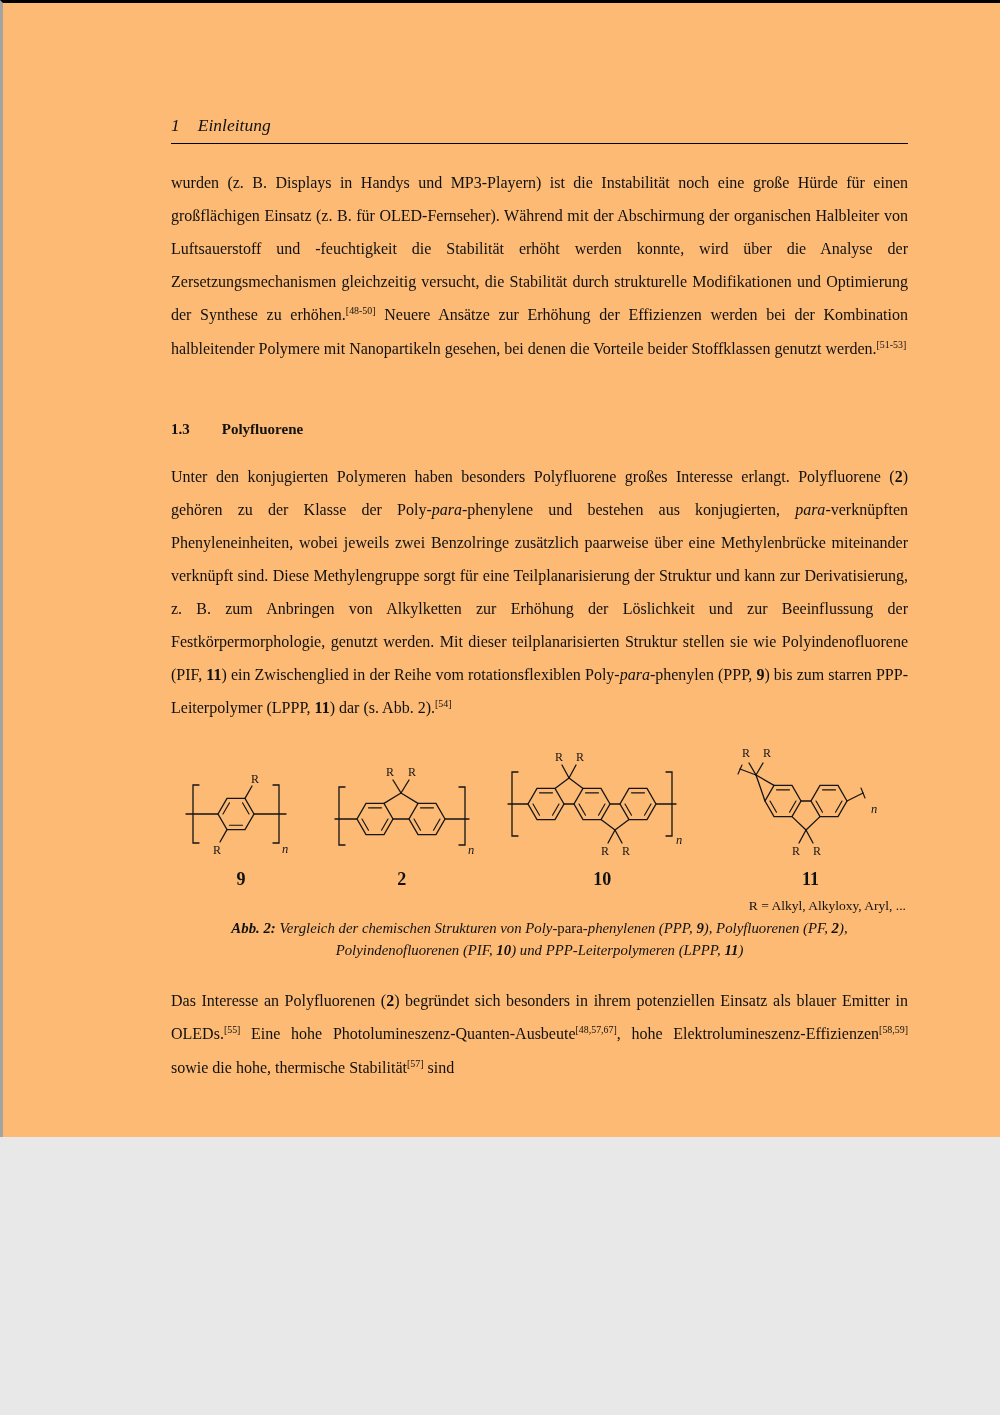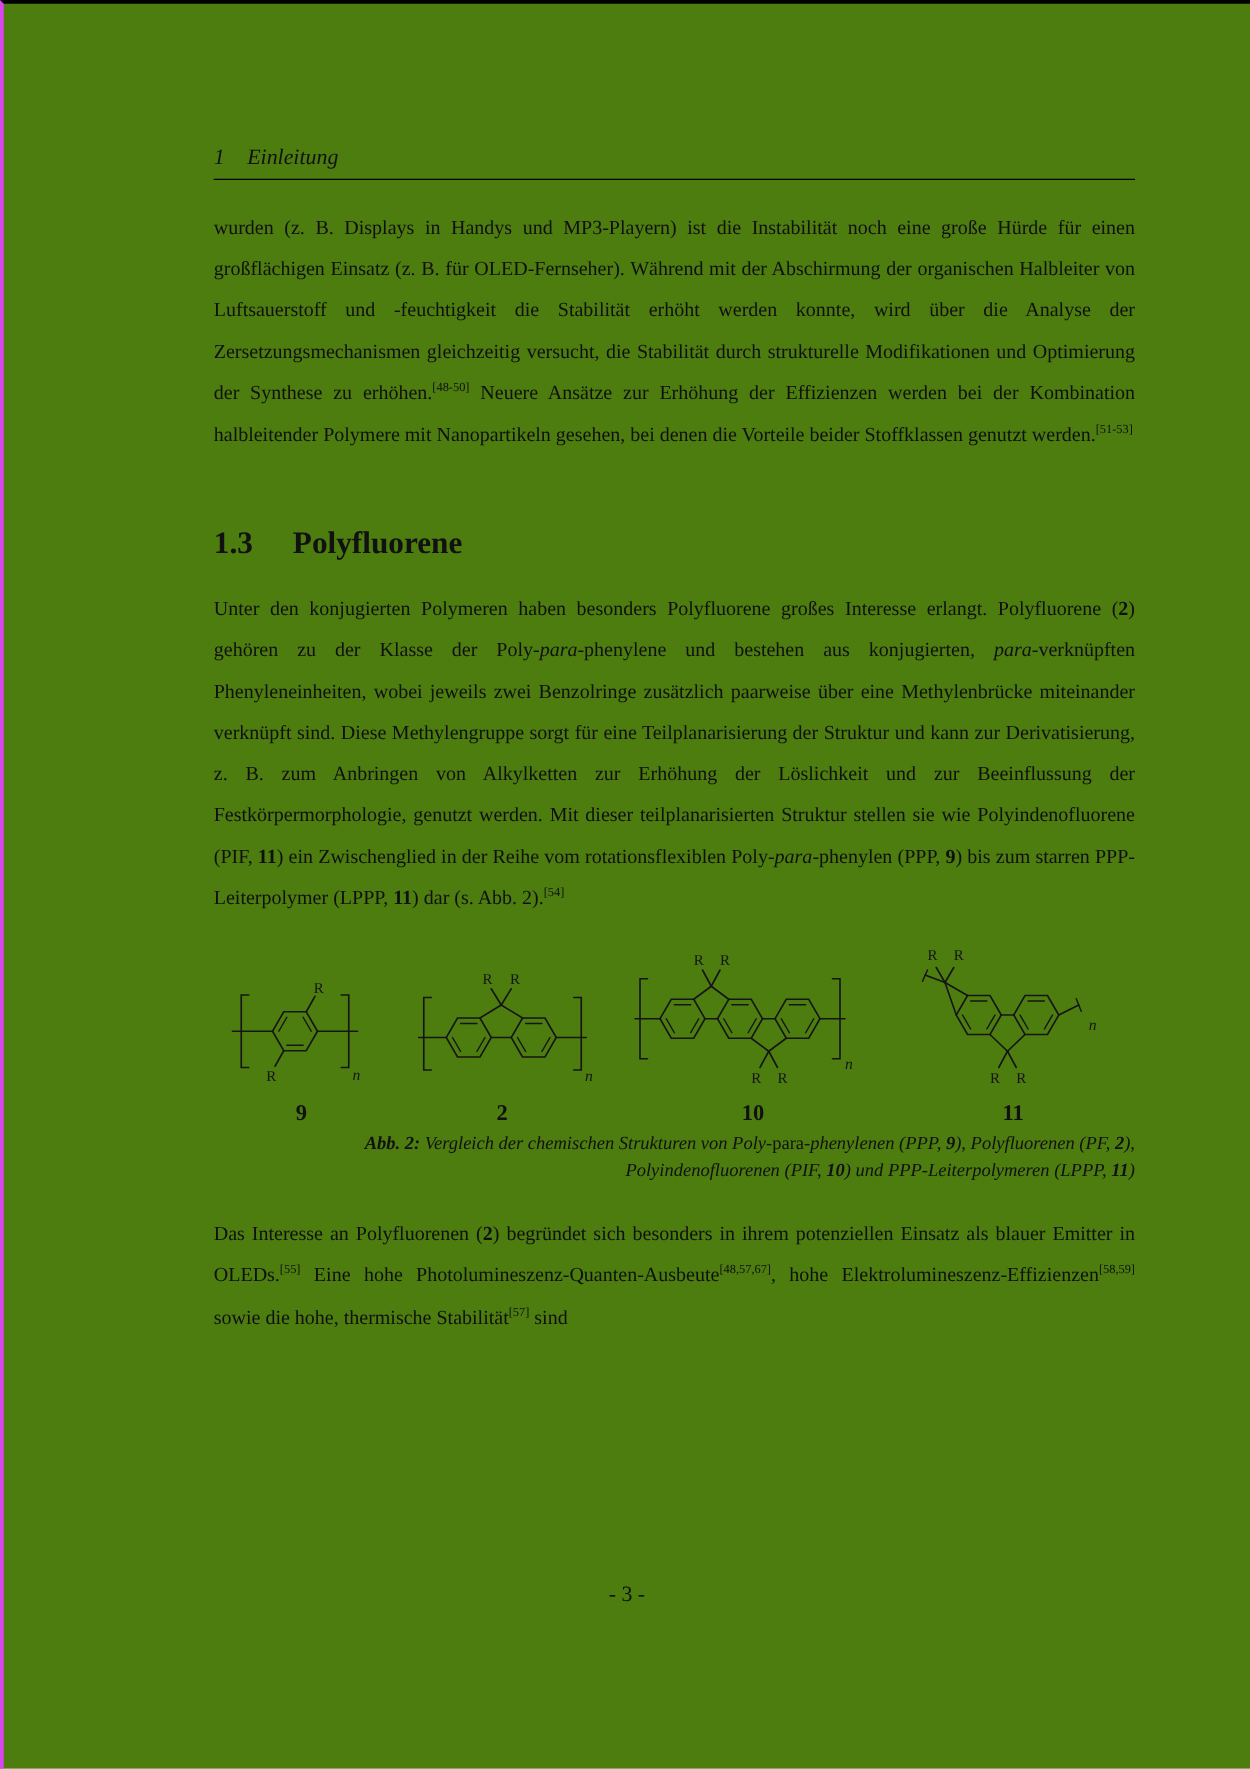--- a/index.html
+++ b/index.html
@@ -1,23 +1,23 @@
 <!DOCTYPE html>
 <html><head>
 <meta charset="utf-8">
 <style>
   * { margin:0; padding:0; box-sizing:border-box; }
   html, body { background:#e8e8e8; }
   .page {
     position:relative;
-    width:1000px; height:1415px;
+    width:1000px; height:1137px;
     margin:0;
-    background:#4d7c0f;
+    background:#fdba74;
     border-top:3px solid #000;
-    border-left:3px solid #d946ef;
+    border-left:3px solid #a3a3a3;
     font-family:"Liberation Serif","DejaVu Serif",serif;
     color:#111;
     overflow:hidden;
   }
   .content { position:absolute; left:168px; top:112px; width:737px; }
 
   .running-header { font-style:italic; font-size:17.5px; }
   .running-header .hdr-num { margin-right:18px; }
   .header-rule { border:none; border-top:1.5px solid #000; margin-top:7px; }
 
@@ -28,21 +28,21 @@
     margin-top:22px;
     color:#101010;
   }
   .body-par sup, .caption sup { font-size:0.62em; vertical-align:super; line-height:0; }
   .seg-b { font-weight:bold; }
   .seg-i { font-style:italic; }
   .seg-r { font-style:normal; }
 
   .section-heading {
     margin-top:56px;
-    font-size:25px;
+    font-size:15px;
     font-weight:bold;
   }
   .section-heading .sec-num { margin-right:32px; }
 
   .figure { margin-top:14px; }
   .structures {
     display:flex;
     justify-content:space-between;
     align-items:flex-end;
     padding:0 10px;
@@ -55,21 +55,21 @@
   .chem-thin { stroke:#151515; stroke-width:1.15; fill:none; stroke-linecap:round; }
   .chem-text { font-family:"Liberation Serif","DejaVu Serif",serif; font-size:12px; fill:#151515; }
   .chem-n { font-family:"Liberation Serif","DejaVu Serif",serif; font-size:12.5px; font-style:italic; fill:#151515; }
 
   .r-note { text-align:right; font-size:13.5px; margin-top:8px; padding-right:2px; }
   .caption {
     font-size:14.8px;
     font-style:italic;
     line-height:1.55;
     margin-top:3px;
-    text-align:right;
+    text-align:center;
   }
   .caption .seg-b { font-weight:bold; }
 
   .page-number {
     position:absolute;
     left:0; right:0; top:1262px;
     text-align:center;
     font-size:17.5px;
     color:#101010;
   }
@@ -205,20 +205,21 @@
             <line class="chem-thin" x1="112.5" y1="50.8" x2="99.5" y2="50.8"></line>
             <line class="chem-thin" x1="93" y1="62" x2="99.5" y2="73.2"></line>
             <line class="chem-thin" x1="112.5" y1="73.2" x2="119" y2="62"></line>
             <text class="chem-n" x="148" y="74">n</text>
           </svg>
           <div class="structure-label">11</div>
         </div>
 
       </div>
 
+      <div class="r-note">R = Alkyl, Alkyloxy, Aryl, ...</div>
       <div class="caption"><span class="seg-b">Abb. 2: </span><span>Vergleich der chemischen Strukturen von Poly-</span><span class="seg-r">para</span><span>-phenylenen (PPP, </span><span class="seg-b">9</span><span>), Polyfluorenen (PF, </span><span class="seg-b">2</span><span>), Polyindenofluorenen (PIF, </span><span class="seg-b">10</span><span>) und PPP-Leiterpolymeren (LPPP, </span><span class="seg-b">11</span><span>)</span></div>
     </div>
 
     <p class="body-par"><span>Das Interesse an Polyfluorenen (</span><span class="seg-b">2</span><span>) begründet sich besonders in ihrem potenziellen Einsatz als blauer Emitter in OLEDs.</span><sup>[55]</sup><span> Eine hohe Photolumineszenz-Quanten-Ausbeute</span><sup>[48,57,67]</sup><span>, hohe Elektrolumineszenz-Effizienzen</span><sup>[58,59]</sup><span> sowie die hohe, thermische Stabilität</span><sup>[57]</sup><span> sind</span></p>
 
   </div>
 
   <div class="page-number">- 3 -</div>
 </div>
 

